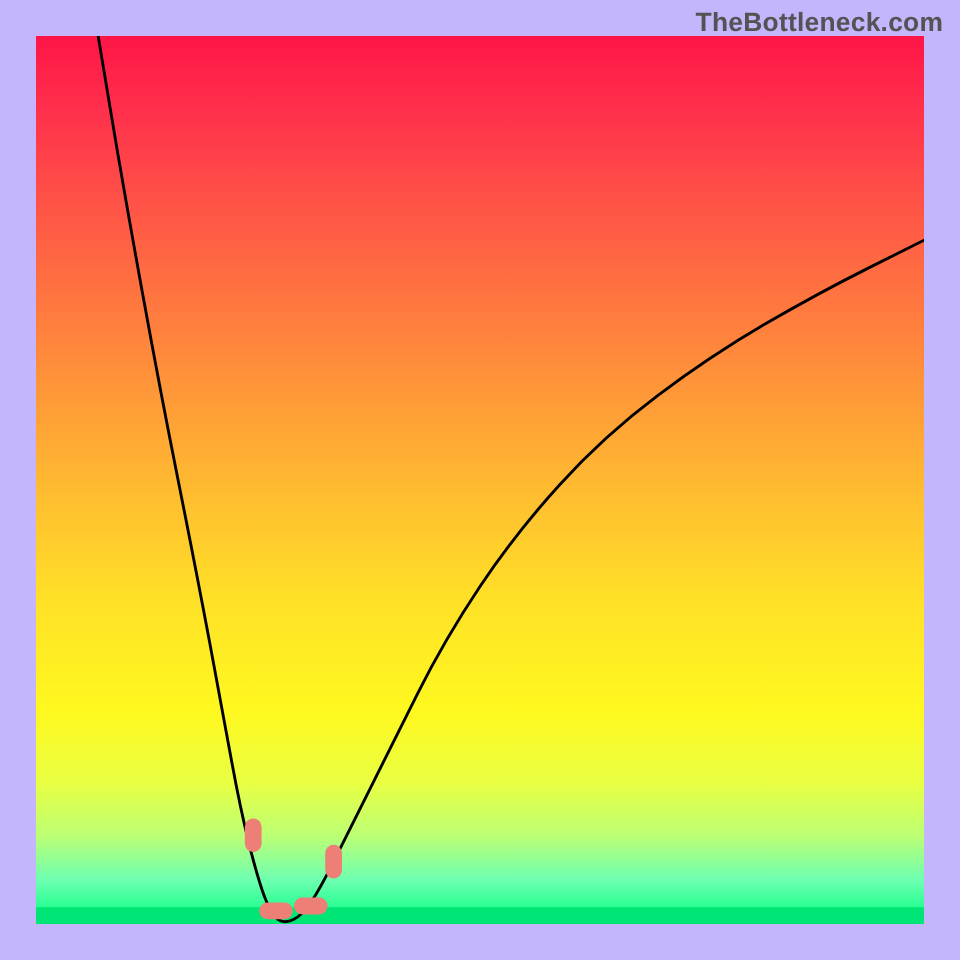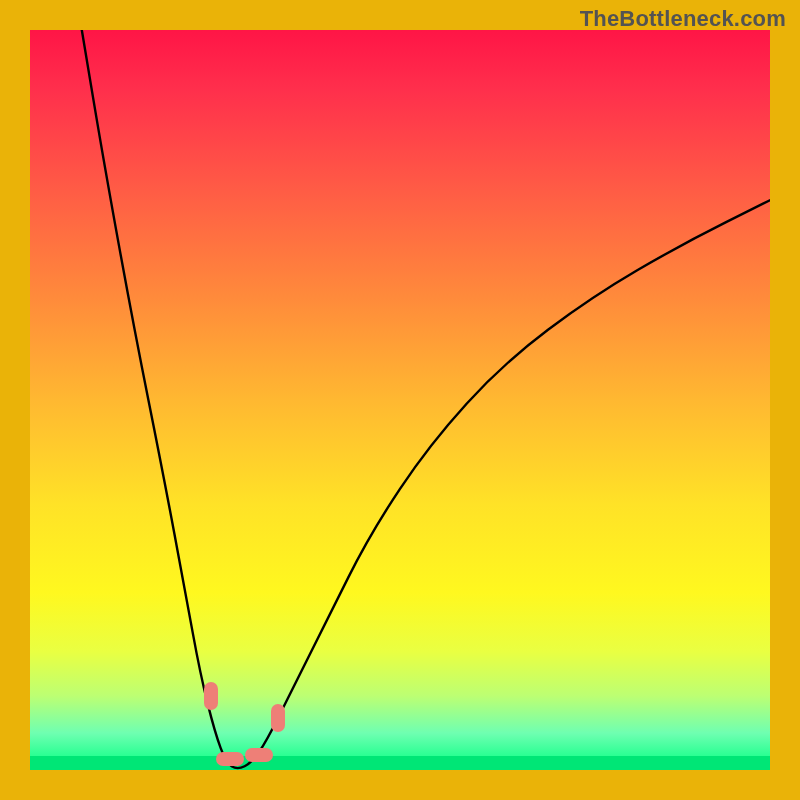--- a/index.html
+++ b/index.html
@@ -1,17 +1,17 @@
 <!DOCTYPE html>
 <html><head>
 <meta charset="utf-8">
 <style>
   * { margin: 0; padding: 0; box-sizing: border-box; }
   html, body { width: 800px; height: 800px; overflow: hidden; background: #000; font-family: Arial, Helvetica, sans-serif; }
-  .stage { position: relative; width: 800px; height: 800px; background: #eab308; }
+  .stage { position: relative; width: 800px; height: 800px; background: #c4b5fd; }
   .watermark {
     position: absolute;
     top: 6px;
     right: 14px;
     font-size: 22px;
     font-weight: 600;
     color: #535353;
     letter-spacing: 0.2px;
     user-select: none;
   }

